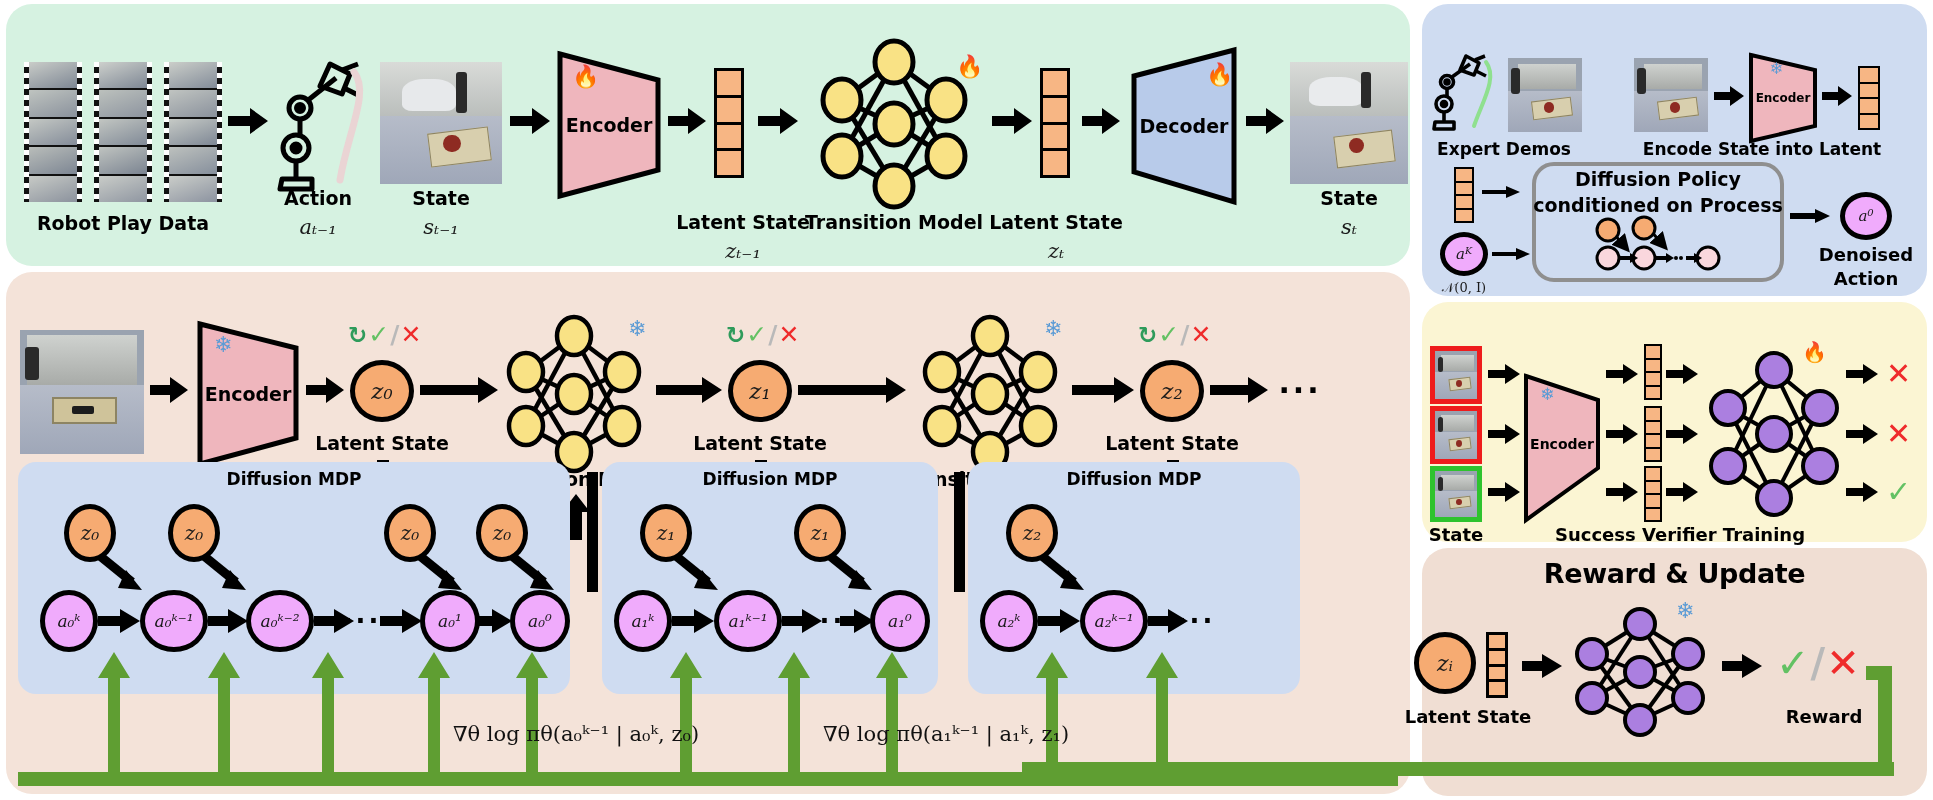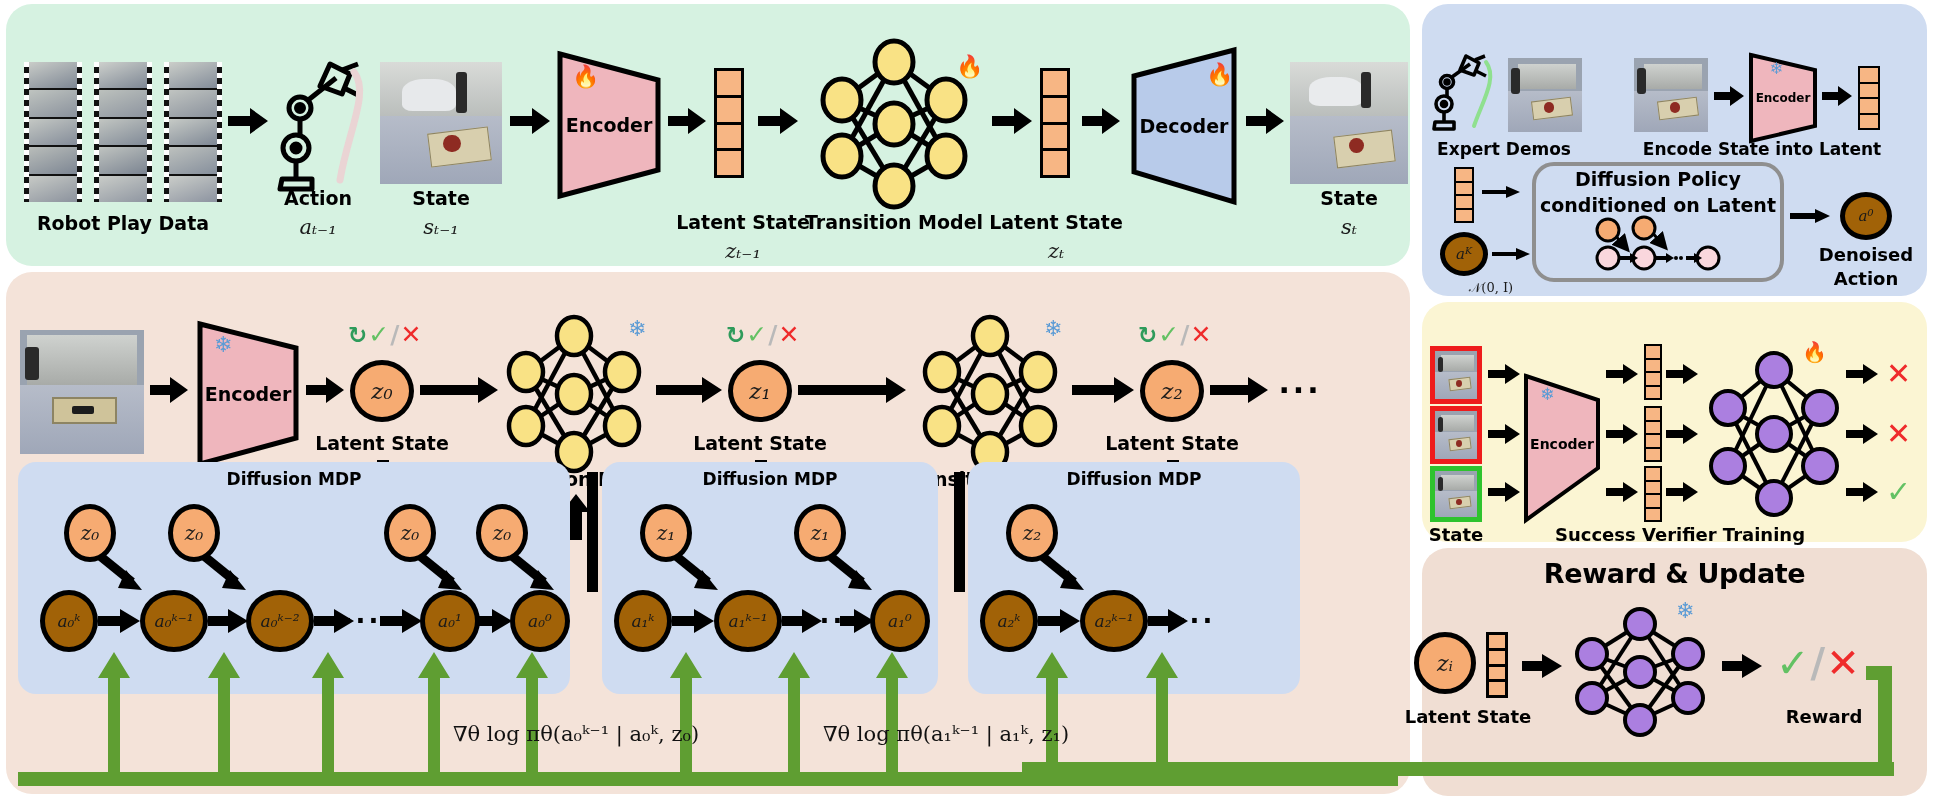--- a/index.html
+++ b/index.html
@@ -85,21 +85,21 @@
 
   
   .net { position:absolute; }
   .net svg { display:block; overflow:visible; }
 
   
   .node { position:absolute; border:5px solid #000; border-radius:50%;
           display:flex; align-items:center; justify-content:center;
           font-family:"DejaVu Serif", serif; font-style:italic; color:#1a1a1a; }
   .node.z { background:#f6ab72; }
-  .node.a { background:#a16207; }
+  .node.a { background:#f0abfc; }
 
   
   .cyc { position:absolute; display:flex; align-items:center; gap:1px;
          font-weight:bold; white-space:nowrap; }
   .cyc .rot { color:#2e9b5b; font-size:23px; }
   .cyc .ck  { color:#63c163; font-size:25px; }
   .cyc .sl  { color:#b9b9b9; font-size:25px; }
   .cyc .cx  { color:#ef2b2b; font-size:25px; }
 
   
@@ -362,30 +362,30 @@
       <i style="border-bottom-width:2px"></i>
       <i></i>
   </div>
   <div class="arrow" style="left:60px; top:182px;">
     <svg width="38" height="12" viewBox="0 0 38 12">
         <path d="M0 4 h24 v-4 l14 6 -14 6 v-4 H0 z" fill="#000"></path>
       </svg>
   </div>
 
   <div class="node a" style="left:18px; top:228px; width:48px; height:44px; font-size:15px;">aᴷ</div>
-  <div class="math" style="left:42px; top:276px; font-size:13px; font-style:normal;margin-left:27px;">𝒩(0, I)</div>
+  <div class="math" style="left:42px; top:276px; font-size:13px; font-style:normal;">𝒩(0, I)</div>
   <div class="arrow" style="left:70px; top:244px;">
     <svg width="38" height="12" viewBox="0 0 38 12">
         <path d="M0 4 h24 v-4 l14 6 -14 6 v-4 H0 z" fill="#000"></path>
       </svg>
   </div>
 
   <div class="rbox" style="left:110px; top:158px; width:252px; height:120px;"></div>
   <div class="cap" style="left:236px; top:164px; font-size:19px;">Diffusion Policy</div>
-  <div class="cap" style="left:236px; top:190px; font-size:19px;">conditioned on Latent</div>
+  <div class="cap" style="left:236px; top:190px; font-size:19px;">conditioned on Process</div>
 
   <div class="arrow" style="left:170px; top:216px;">
     <svg width="130" height="56" viewBox="0 0 130 56">
       <g stroke="#000" stroke-width="3" fill="none">
         <path d="M22 14 L34 28" marker-end="url(#mh2)"></path>
         <path d="M58 10 L72 26" marker-end="url(#mh2)"></path>
       </g>
       <defs>
           <marker id="mh2" markerWidth="6" markerHeight="6" refX="4" refY="3" orient="auto">
         <path d="M0 0 L6 3 L0 6 z" fill="#000"></path>

